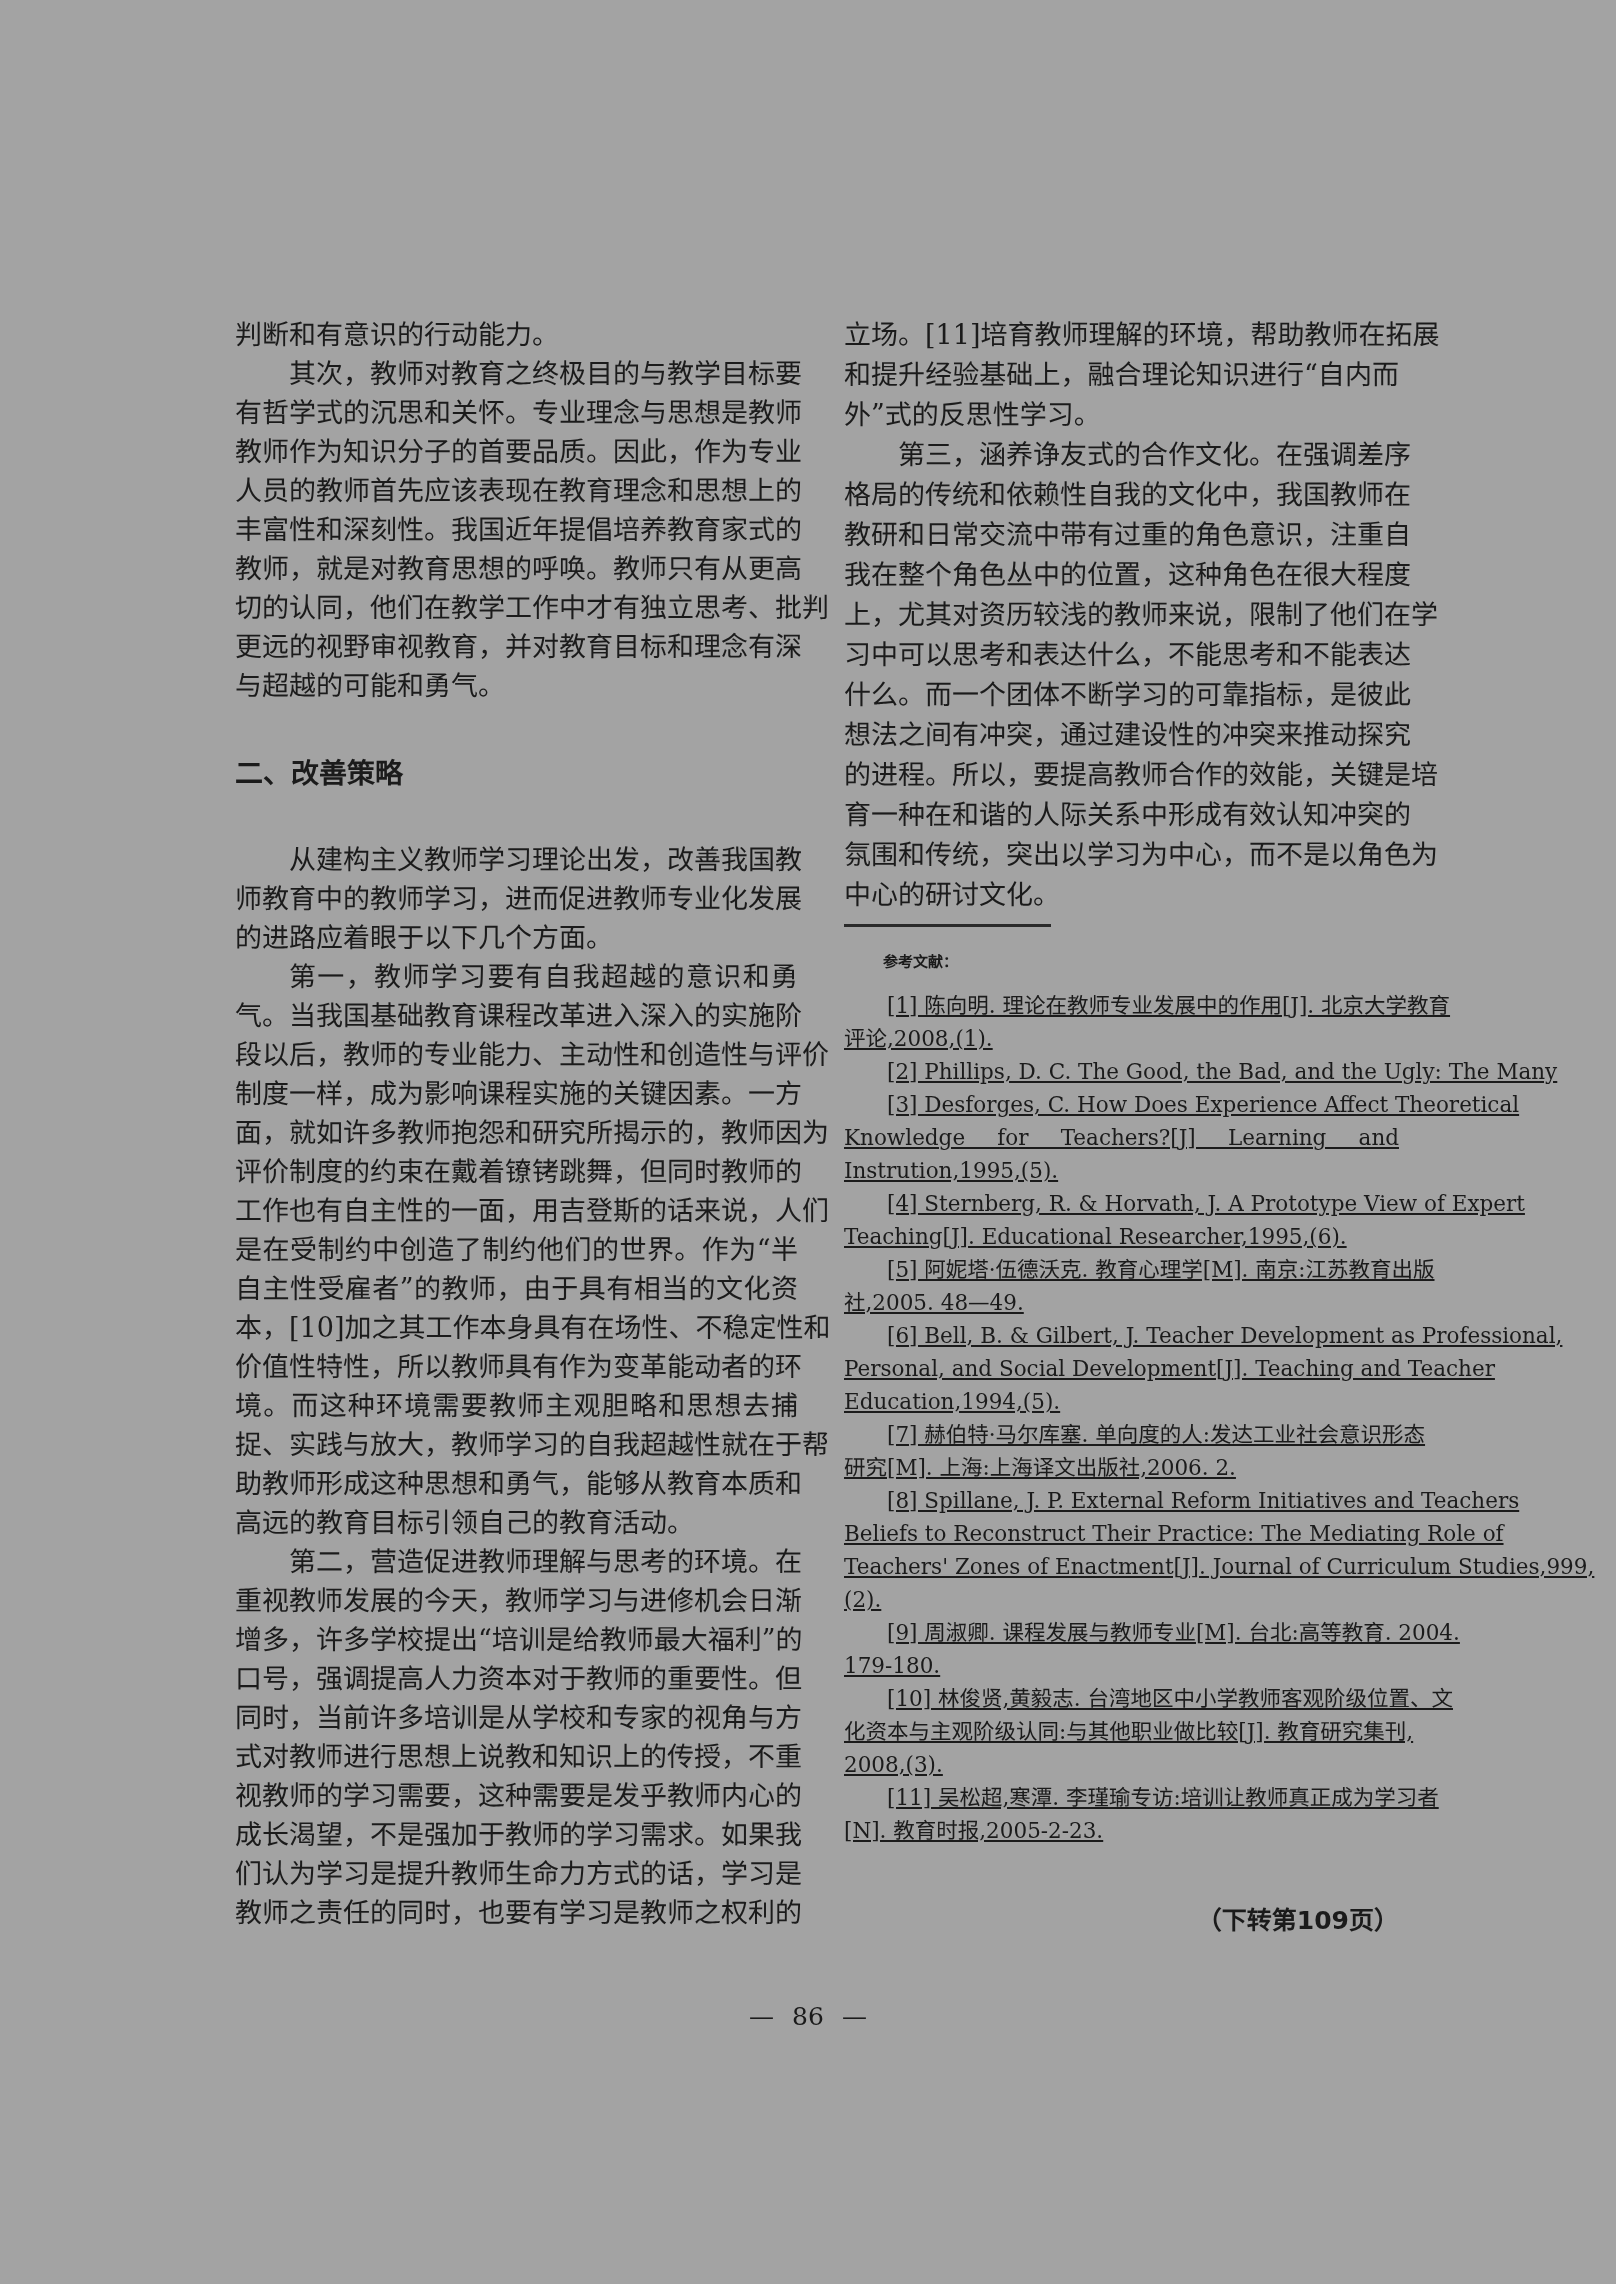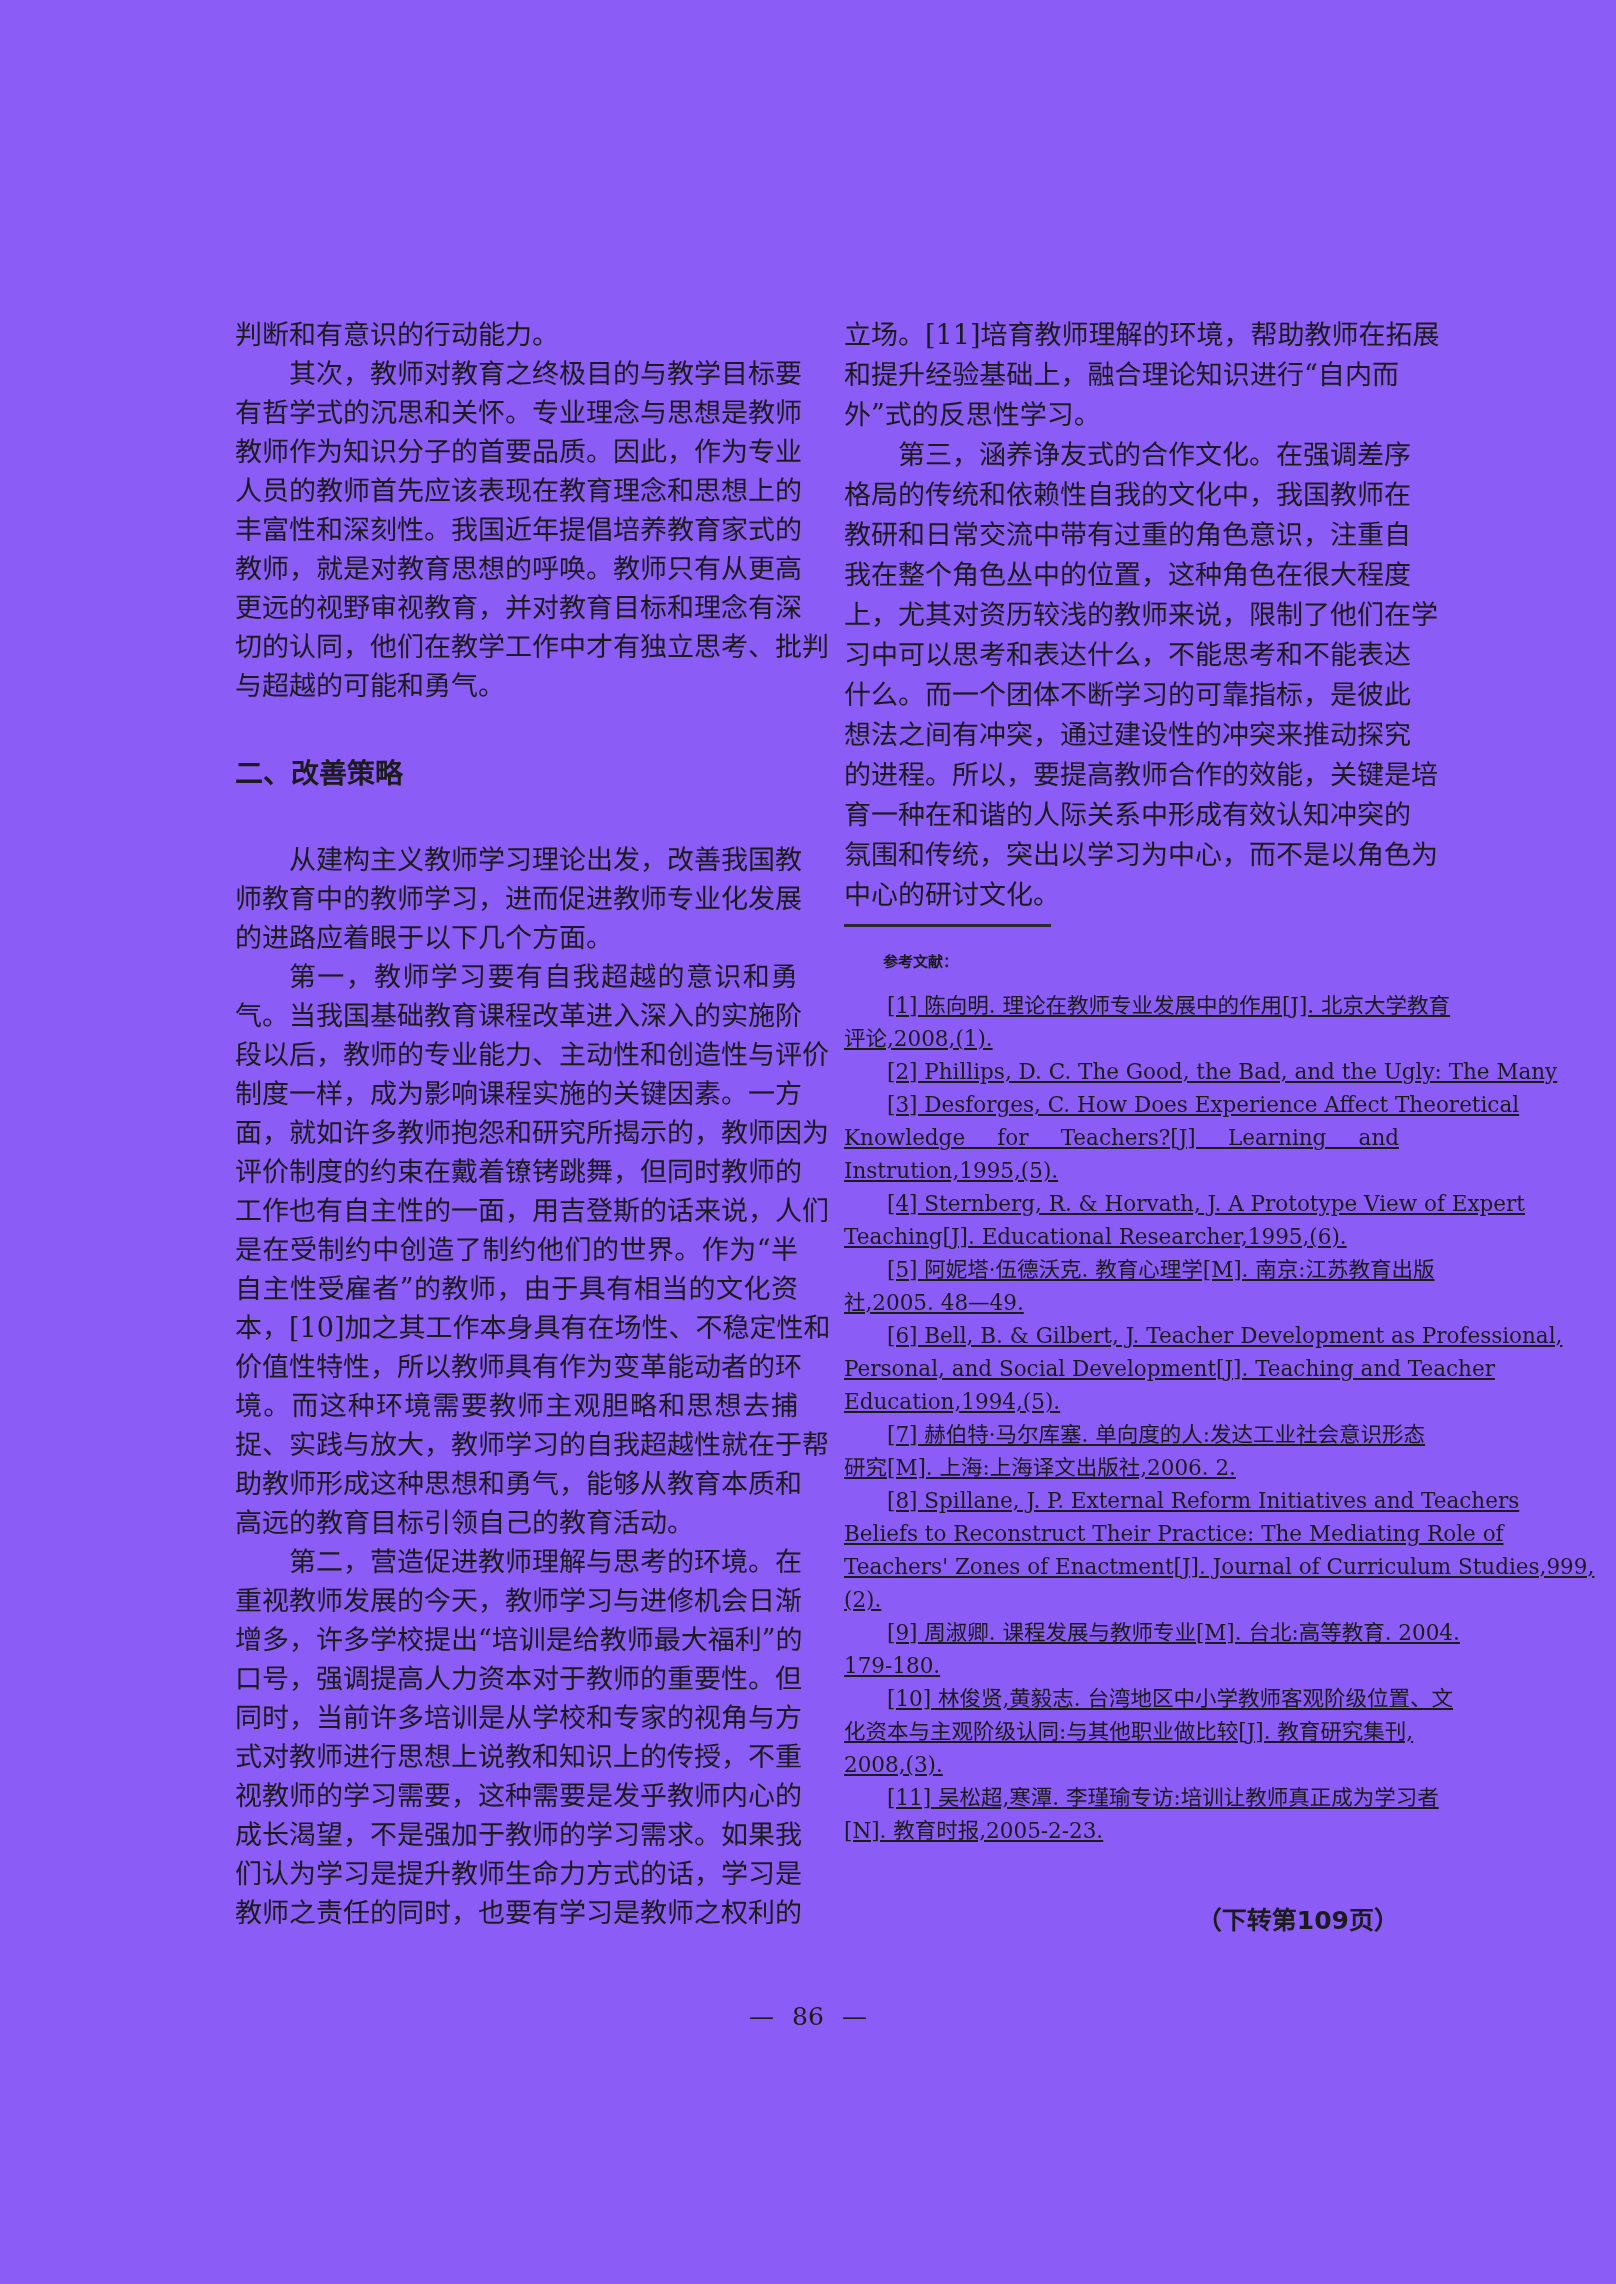--- a/index.html
+++ b/index.html
@@ -1,21 +1,21 @@
 <!DOCTYPE html>
 <html lang="zh-CN" style="font-size:10.4px"><head>
 <meta charset="utf-8">
 <style>
   html, body { margin: 0; padding: 0; }
   body { background: #e8e8e8; }
   .page {
     position: relative;
     width: 1616px;
     height: 2284px;
-    background: #8b5cf6;
+    background: #a3a3a3;
     color: #1b1b1b;
     overflow: hidden;
     font-family: "DejaVu Serif", "Liberation Serif", serif;
   }
   .col { position: absolute; top: 315px; }
   .col1 { left: 235px;  width: 563px; font-size: 27px; }
   .col2 { left: 844px; width: 555px; font-size: 27px; }
   .col1 .bodylines .tline { line-height: 39px; }
   .col2 .bodylines .tline { line-height: 40px; }
   .tline {
@@ -79,22 +79,22 @@
 
   <div class="col col1">
     <div class="bodylines">
         <div class="tline last">判断和有意识的行动能力。</div>
         <div class="tline ind">其次，教师对教育之终极目的与教学目标要</div>
         <div class="tline">有哲学式的沉思和关怀。专业理念与思想是教师</div>
         <div class="tline">教师作为知识分子的首要品质。因此，作为专业</div>
         <div class="tline">人员的教师首先应该表现在教育理念和思想上的</div>
         <div class="tline">丰富性和深刻性。我国近年提倡培养教育家式的</div>
         <div class="tline">教师，就是对教育思想的呼唤。教师只有从更高</div>
+        <div class="tline">切的认同，他们在教学工作中才有独立思考、批判</div>
         <div class="tline">更远的视野审视教育，并对教育目标和理念有深</div>
-        <div class="tline">切的认同，他们在教学工作中才有独立思考、批判</div>
         <div class="tline last">与超越的可能和勇气。</div>
       </div>
     <div class="section-heading">二、改善策略</div>
     <div class="bodylines">
         <div class="tline ind">从建构主义教师学习理论出发，改善我国教</div>
         <div class="tline">师教育中的教师学习，进而促进教师专业化发展</div>
         <div class="tline last">的进路应着眼于以下几个方面。</div>
         <div class="tline ind">第一，教师学习要有自我超越的意识和勇</div>
         <div class="tline">气。当我国基础教育课程改革进入深入的实施阶</div>
         <div class="tline">段以后，教师的专业能力、主动性和创造性与评价</div>

